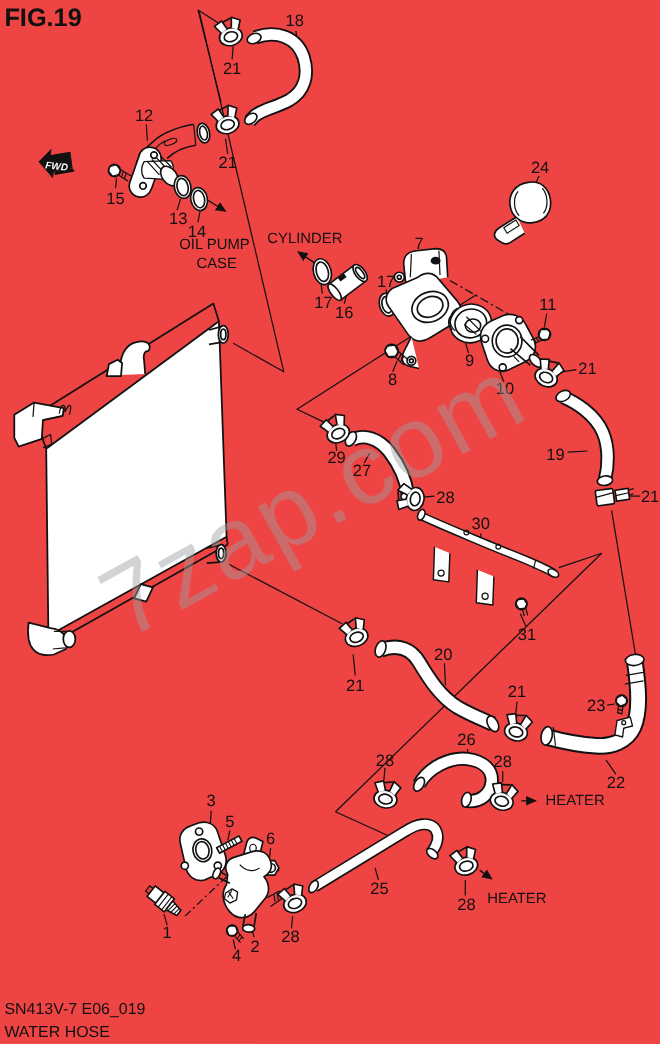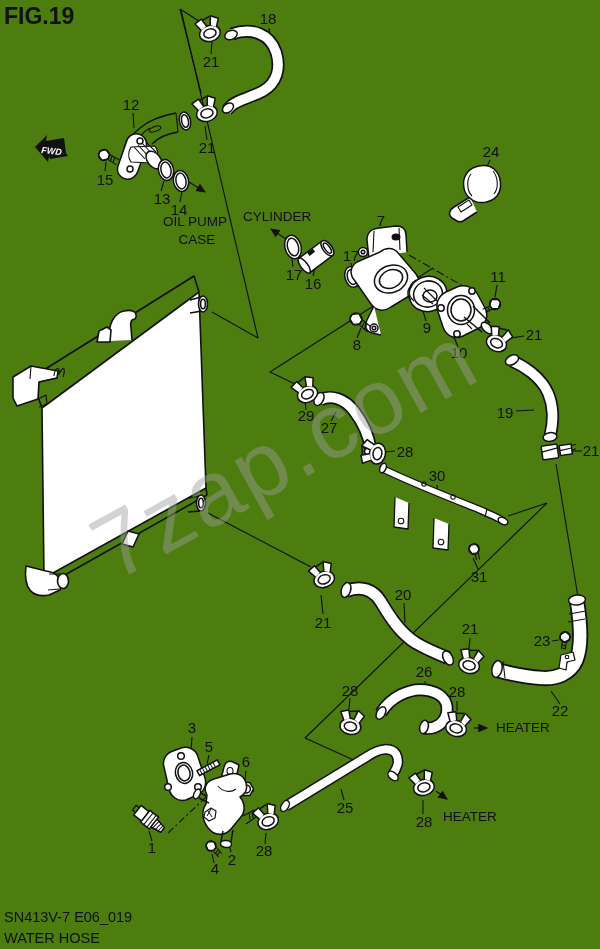--- a/index.html
+++ b/index.html
@@ -1,16 +1,16 @@
 <!DOCTYPE html>
 <html><head>
 <meta charset="utf-8">
 <style>
   html,body{margin:0;padding:0;background:#fff;}
-  .stage{width:600px;height:949px;position:relative;background:#4d7c0f;overflow:hidden;}
+  .stage{width:600px;height:949px;position:relative;background:#ef4444;overflow:hidden;}
   svg text{font-family:"Liberation Sans",sans-serif;fill:#111;}
   .plabel{font-size:15px;text-anchor:middle;}
   .ann{font-size:13.5px;}
   .ann-mid{font-size:13.5px;text-anchor:middle;}
   .fig-title{font-size:23px;font-weight:bold;}
   .footer-text{font-size:14.5px;}
   .watermark{font-size:92px;fill:#9e9e9e;opacity:.45;letter-spacing:3px;text-anchor:middle;}
   .fwd-text{font-size:9px;font-weight:bold;font-style:italic;fill:#fff;}
 </style>
 </head>

